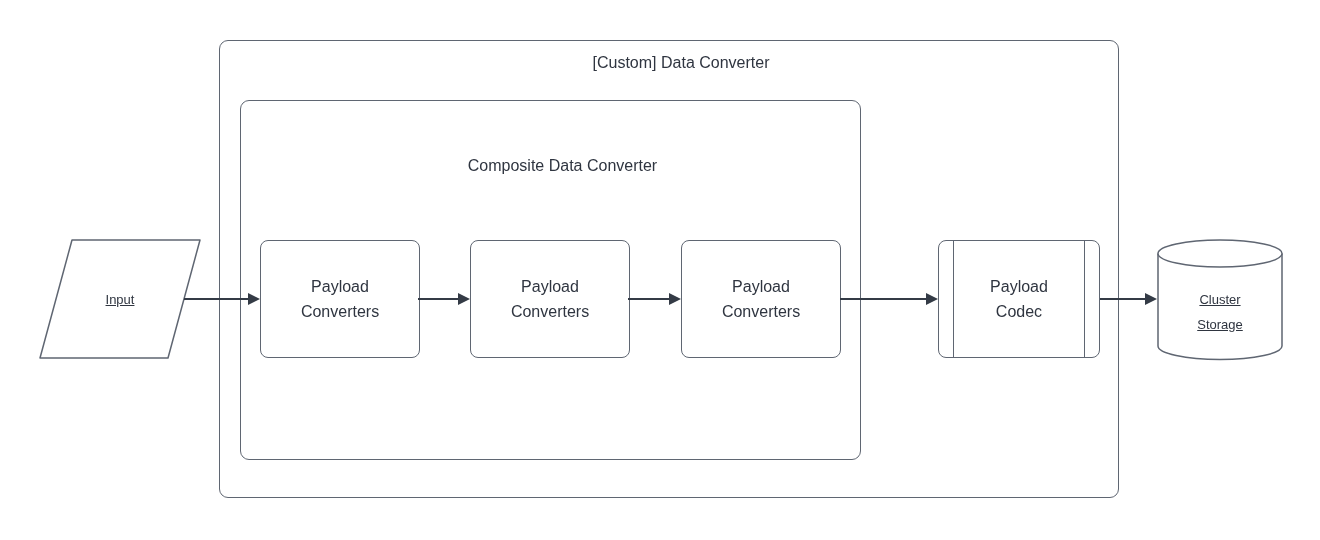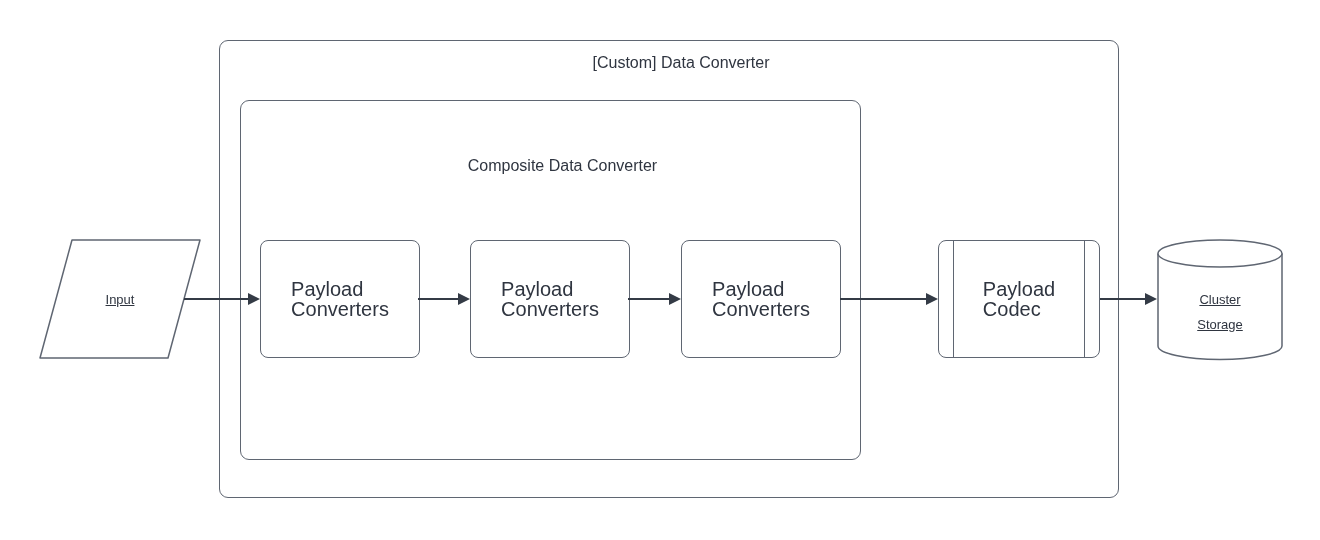--- a/index.html
+++ b/index.html
@@ -45,23 +45,23 @@
     width: 160px;
     height: 118px;
     border: 1.5px solid var(--shape-stroke);
     border-radius: 8px;
     background: var(--background);
     display: flex;
     align-items: center;
     justify-content: center;
   }
   .node-label {
-    font-size: 20px;
-    line-height: 20px;
-    text-align: left;
+    font-size: 16px;
+    line-height: 25px;
+    text-align: center;
     color: var(--text);
     white-space: pre-line;
   }
 
   
   .codec-bar {
     position: absolute;
     top: 0;
     bottom: 0;
     width: 0;

